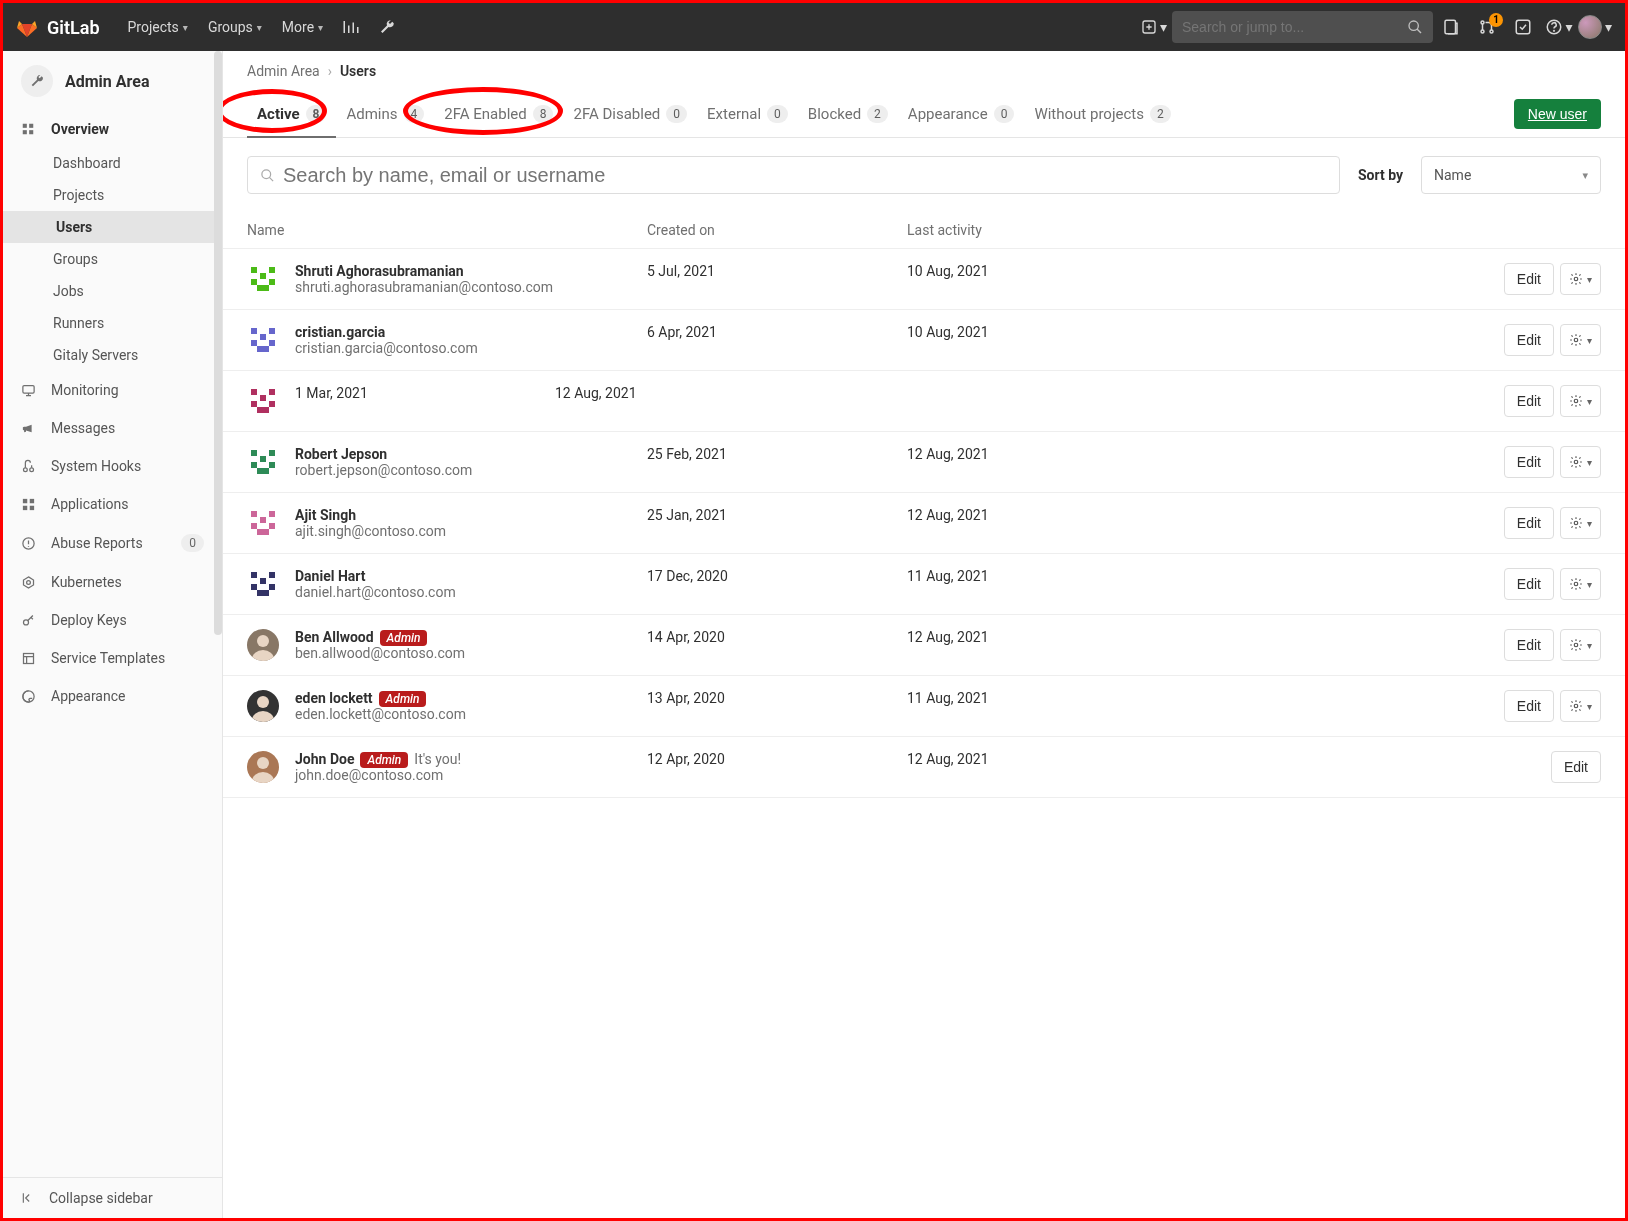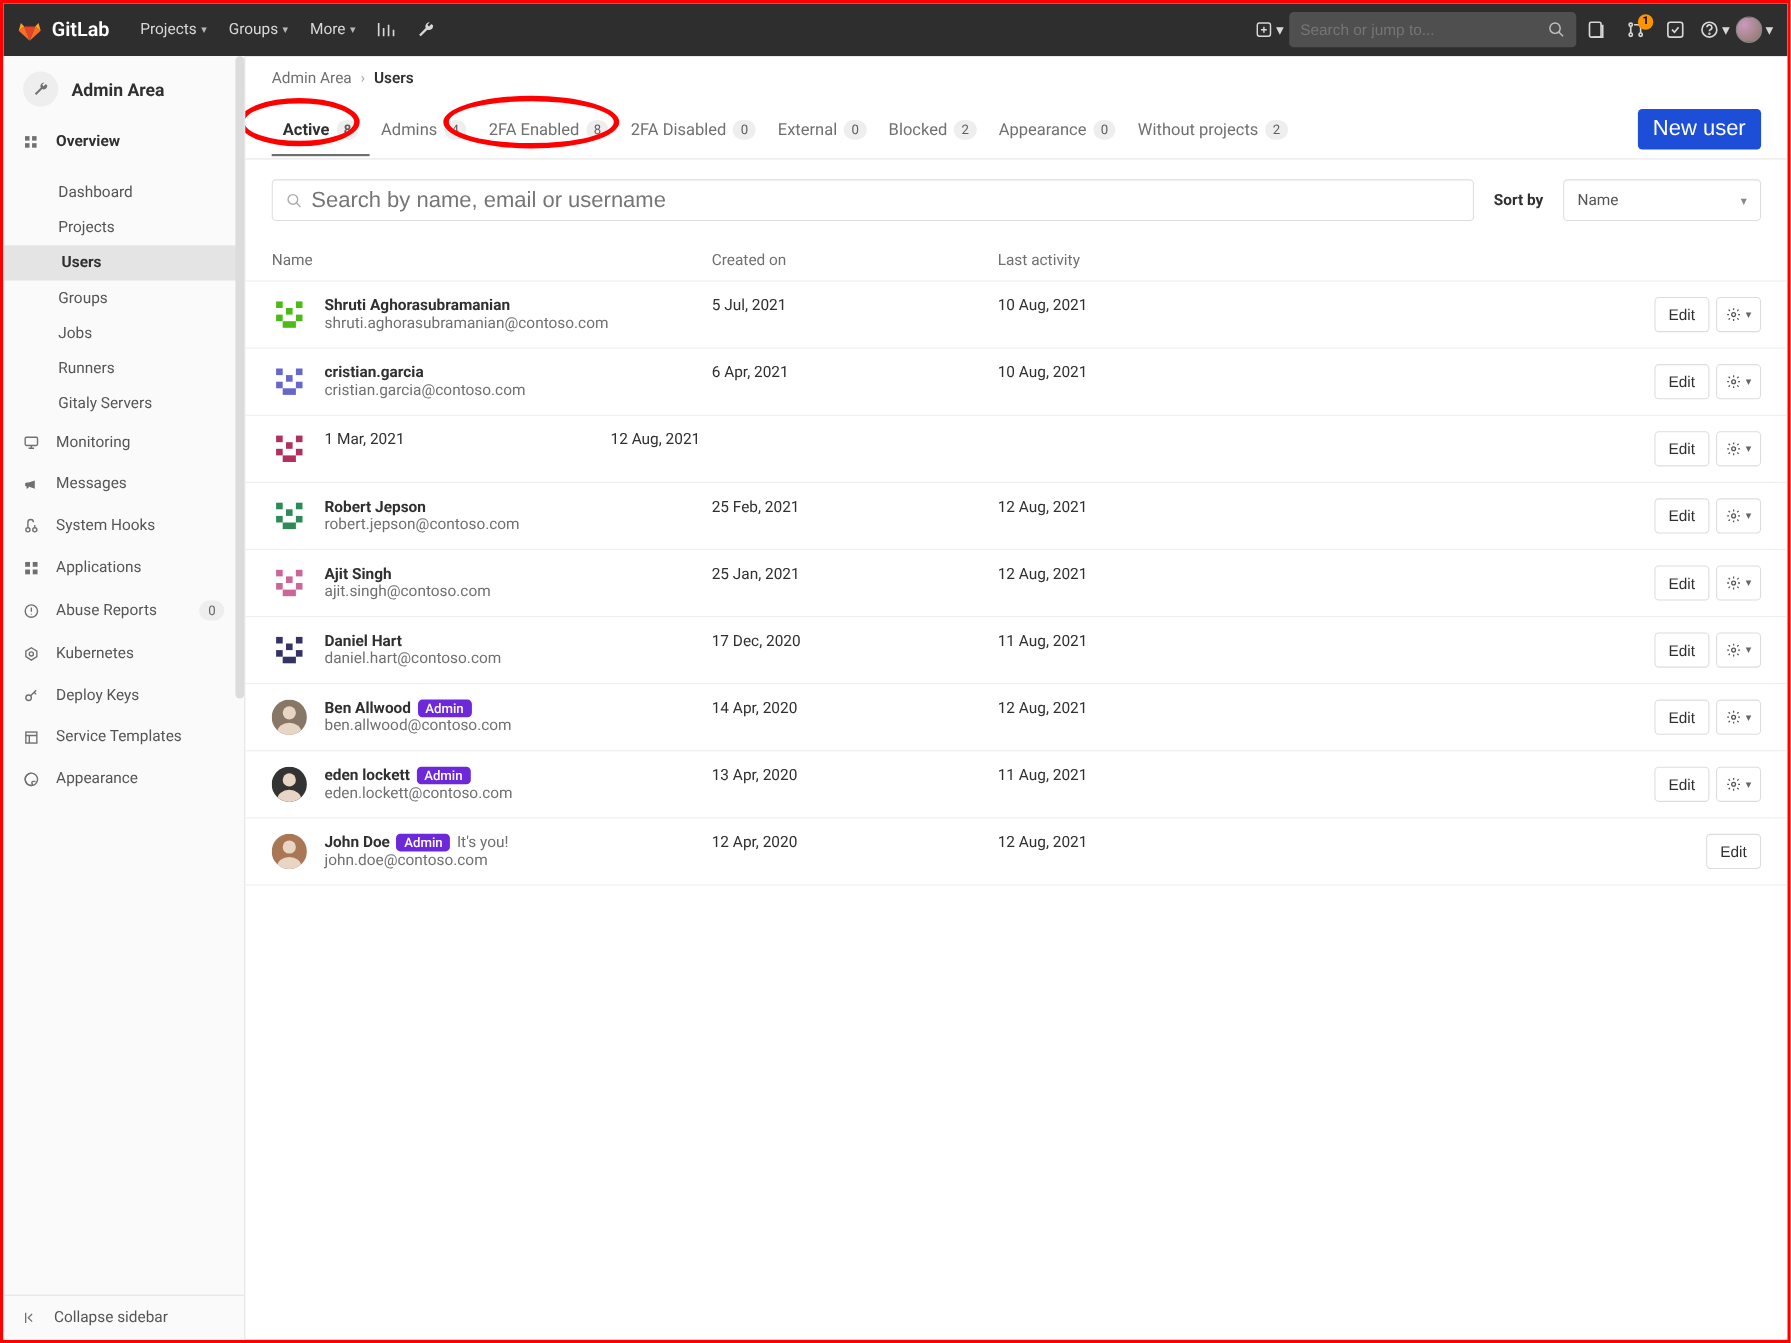--- a/index.html
+++ b/index.html
@@ -30,21 +30,21 @@
 
 
 .page { display:flex; height:calc(100% - 48px); }
 .sidebar { width:220px; background:#fafafa; border-right:1px solid #e5e5e5; display:flex; flex-direction:column; position:relative;}
 .sidebar-scroll { flex:1; overflow:auto;}
 .sidebar-scrollbar { position:absolute; right:0; top:0; width:8px; height:50%; background:#dcdcdc; border-radius:4px;}
 .side-header { display:flex; align-items:center; padding:14px 18px; font-weight:700; font-size:16px; color:#303030;}
 .side-header .icon-circle { width:32px;height:32px;border-radius:50%; background:#eee; display:flex;align-items:center;justify-content:center; margin-right:12px; color:#707070;}
 .side-section-title { display:flex;align-items:center; padding:10px 18px; font-weight:700; color:#303030;}
 .side-section-title .ic { width:16px; margin-right:14px; color:#707070; text-align:center;}
-.side-list { list-style:none;margin-top:12px; }
+.side-list { list-style:none; }
 .side-list li { padding:8px 18px 8px 50px; color:#555; cursor:pointer;}
 .side-list li.active { background:#e9e9e9; font-weight:700; color:#303030; border-left:3px solid transparent; box-shadow: inset 3px 0 0 #1f75cb00;}
 .side-list li.active { box-shadow: inset 3px 0 0 #1f75cb; background:#e4e4e4;}
 .side-list li.active { box-shadow:none; background:#e4e4e4; font-weight:700;}
 .side-link { display:flex; align-items:center; padding:11px 18px; color:#555; cursor:pointer;}
 .side-link .ic { width:16px; margin-right:14px; color:#707070; text-align:center;}
 .side-link .count { margin-left:auto; background:#eee; color:#666; border-radius:10px; font-size:12px; padding:0 8px; line-height:18px;}
 .sidebar-footer { border-top:1px solid #e5e5e5; padding:12px 18px; display:flex; align-items:center; color:#555; cursor:pointer;}
 .sidebar-footer .ic { margin-right:14px; color:#707070;}
 
@@ -52,21 +52,21 @@
 .main { flex:1; overflow:auto; padding:0; }
 .breadcrumbs { padding:12px 24px; color:#707070; font-size:14px; display:flex; align-items:center; gap:8px;}
 .breadcrumbs .sep{ color:#aaa;}
 .breadcrumbs .cur{ color:#303030; font-weight:600;}
 .tabs-row { display:flex; align-items:center; padding:0 24px; border-bottom:1px solid #e5e5e5; position:relative;}
 .tab { padding:14px 10px; color:#707070; cursor:pointer; display:flex; align-items:center; font-size:15px; position:relative;}
 .tab.active { color:#303030; font-weight:700; }
 .tab.active::after { content:""; position:absolute; left:0; right:0; bottom:-1px; height:2px; background:#6e6e6e;}
 .tab .badge { background:#eee; color:#5e5e5e; border-radius:10px; font-size:12px; padding:0 7px; margin-left:6px; line-height:18px;}
 .tabs-spacer { flex:1;}
-.btn-green { background:#1d4ed8; color:#fff; border:none; border-radius:4px; padding:7px 14px; font-size:20px; font-weight:500; cursor:pointer; margin:8px 0;}
+.btn-green { background:#15803d; color:#fff; border:none; border-radius:4px; padding:7px 14px; font-size:14px; font-weight:500; cursor:pointer; margin:8px 0;text-decoration:underline;}
 .red-circle { position:absolute; border:5px solid #f00; border-radius:50%/50%; pointer-events:none; }
 
 .filters { display:flex; padding:18px 24px; gap:12px; align-items:center;}
 .searchinput { flex:1; border:1px solid #ddd; border-radius:4px; display:flex; align-items:center; padding:0 12px; height:38px; color:#888;}
 .searchinput input { border:none; outline:none; flex:1; font-size:20px; }
 .sortby-label { font-weight:700; color:#303030; padding:0 6px;}
 .sort-select { border:1px solid #ddd; border-radius:4px; height:38px; min-width:180px; display:flex; align-items:center; justify-content:space-between; padding:0 12px; color:#555; cursor:pointer;}
 
 .table-header { display:flex; padding:10px 24px; color:#707070; font-size:14px; border-bottom:1px solid #eee;}
 .col-name { flex: 0 0 400px;}
@@ -77,21 +77,21 @@
 .user-row { display:flex; padding:14px 24px; border-bottom:1px solid #eee;}
 .user-row .avatar { width:32px; height:32px; border-radius:50%; margin-right:16px; flex-shrink:0; display:flex;align-items:center;justify-content:center;}
 .user-row .info { flex:0 0 352px;}
 .user-row .info .name { font-weight:700; color:#303030; display:inline;}
 .user-row .info .email { color:#707070; font-size:14px;}
 .user-row .created { flex:0 0 260px; color:#303030;}
 .user-row .activity { flex:1; color:#303030;}
 .user-row .actions { flex:0 0 150px; display:flex; justify-content:flex-end; gap:6px;}
 .btn-outline { border:1px solid #ddd; background:#fff; border-radius:4px; padding:5px 12px; font-size:14px; cursor:pointer; color:#303030;}
 .btn-icon { border:1px solid #ddd; background:#fff; border-radius:4px; padding:5px 8px; cursor:pointer; display:flex; align-items:center; gap:4px;}
-.admin-pill { background:#6d28d9; color:#fff; font-size:12px; padding:1px 7px; border-radius:4px; margin-left:6px; font-weight:500;}
+.admin-pill { background:#b91c1c; color:#fff; font-size:12px; padding:1px 7px; border-radius:4px; margin-left:6px; font-weight:500;font-style:italic;}
 .itsyou { color:#707070; margin-left:6px;}
 
 svg { display:block; }
 </style>
 </head>
 <body>
 <div class="outerframe">
 
 <div class="navbar">
   <div class="brand">

